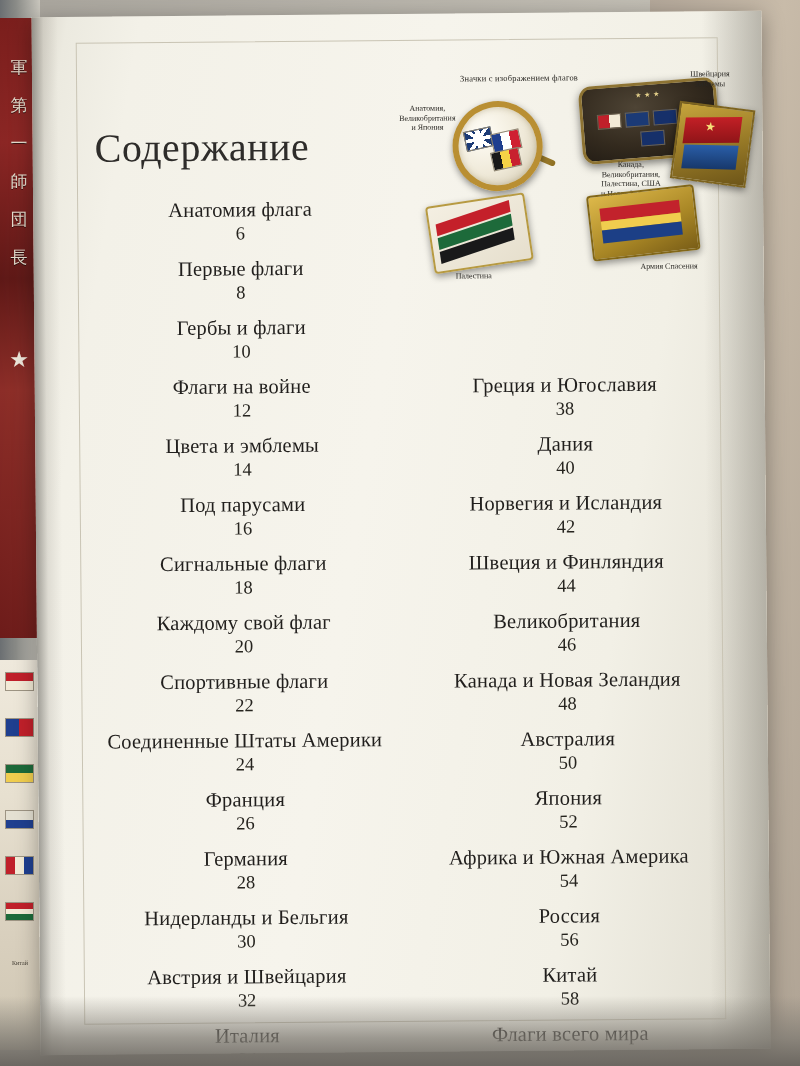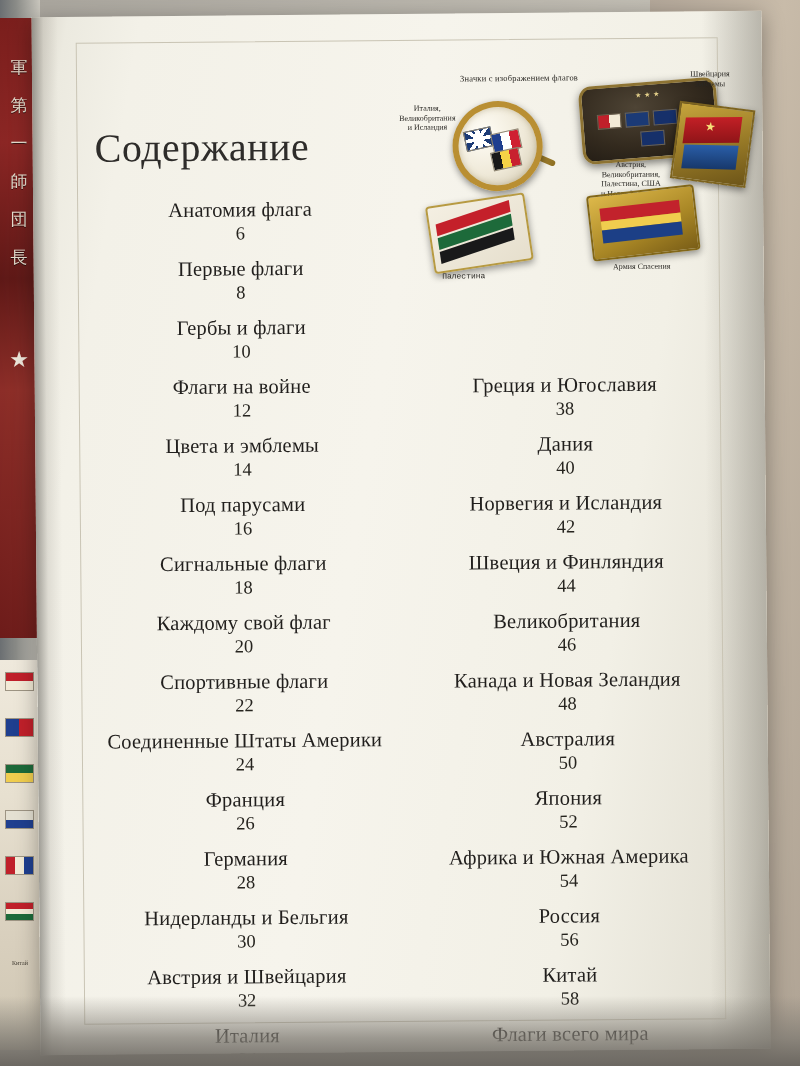--- a/index.html
+++ b/index.html
@@ -347,65 +347,65 @@
     <div class="badges-area">
       <div class="badges-caption-top">Значки с изображением флагов</div>
 
       <div class="badge-pin"></div>
       <div class="badge-round">
         <span class="uk"></span>
         <span class="fr"></span>
         <span class="be"></span>
       </div>
       <div class="badge-label" style="left:10px; top:54px; width:74px;">
-        <div>Италия,</div>
+        <div>Анатомия,</div>
         <div>Великобритания</div>
-        <div>и Исландия</div>
+        <div>и Япония</div>
       </div>
 
       <div class="badge-oval">
         <span class="t">★ ★ ★</span>
         <span class="mini" style="left:14px; top:26px; background:linear-gradient(90deg,#c0202a 50%,#f2ead6 50%);"></span>
         <span class="mini" style="left:42px; top:26px; background:#1b3a76;"></span>
         <span class="mini" style="left:70px; top:26px; background:#16306a;"></span>
         <span class="mini" style="left:98px; top:26px; background:linear-gradient(180deg,#c0202a 50%,#f2ead6 50%);"></span>
         <span class="mini" style="left:56px; top:46px; background:#16306a;"></span>
       </div>
       <div class="badge-label" style="left:192px; top:112px; width:116px;">
-        <div>Австрия,</div>
+        <div>Канада,</div>
         <div>Великобритания,</div>
         <div>Палестина, США</div>
         <div>и Новая Зеландия</div>
       </div>
 
       <div class="badge-soviet">
         <span class="red"></span>
         <span class="blue"></span>
         <span class="star">★</span>
       </div>
       <div class="badge-label" style="left:288px; top:22px; width:84px;">
         <div>Швейцария</div>
         <div>эмблемы</div>
       </div>
 
       <div class="badge-pal">
         <span class="band-r"></span>
         <span class="band-g"></span>
         <span class="band-k"></span>
       </div>
-      <div class="badge-label" style="left:34px; top:222px; width:96px;font-family:Liberation Mono, monospace;">
+      <div class="badge-label" style="left:44px; top:222px; width:96px;">
         <div>Палестина</div>
       </div>
 
       <div class="badge-army">
         <span class="bar-r"></span>
         <span class="bar-y"></span>
         <span class="bar-b"></span>
       </div>
-      <div class="badge-label" style="left:204px; top:214px; width:112px;">
+      <div class="badge-label" style="left:204px; top:214px; width:112px;text-align:right;">
         <div>Армия Спасения</div>
       </div>
     </div>
 
     <div class="title">Содержание</div>
 
     <div class="col col-left">
       <div class="toc-entry">
           <div class="toc-title">Анатомия флага</div>
           <div class="toc-page">6</div>

